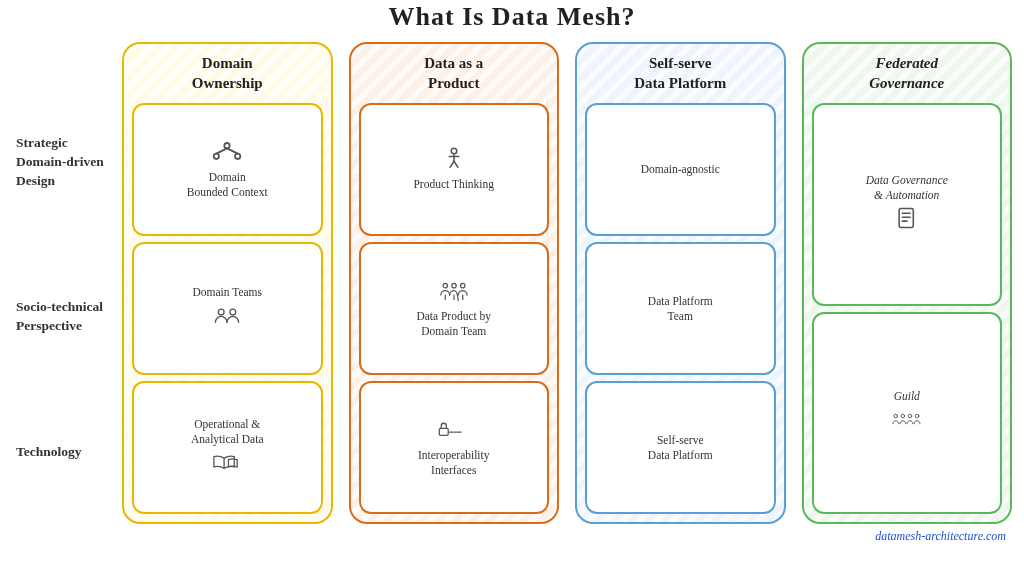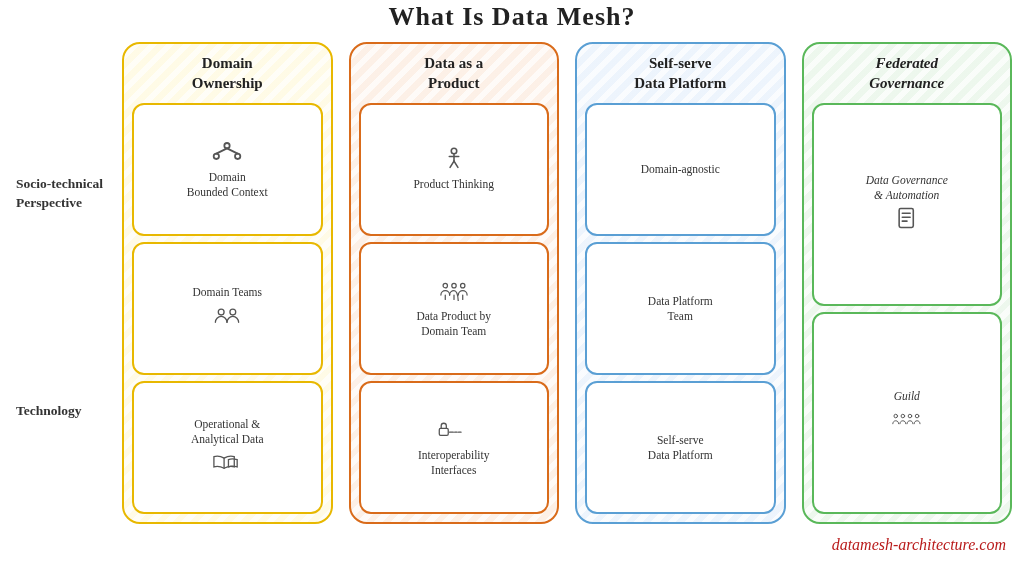--- a/index.html
+++ b/index.html
@@ -18,24 +18,24 @@
       font-size: 26px;
       font-weight: bold;
       padding-top: 2px;
       margin-bottom: 10px;
       color: #222;
       letter-spacing: 1px;
     }
 
     .watermark {
       position: absolute;
-      bottom: 10px;
+      bottom: 20px;
       right: 18px;
-      font-size: 16px;
-      color: #b91c1c;
+      font-size: 12px;
+      color: #1d4ed8;
       font-style: italic;
     }
 
     .main-layout {
       display: flex;
       flex-direction: row;
       align-items: stretch;
       padding: 0 12px 8px 12px;
       gap: 0;
       height: 490px;
@@ -183,20 +183,23 @@
     }
   </style>
 </head>
 <body>
 
 <div class="page-title">What Is Data Mesh?</div>
 
 <div class="main-layout">
 
   <div class="row-labels">
+    <div class="row-label" style="white-space:pre-line">Strategic
+Domain-driven
+Design</div>
     <div class="row-label" style="white-space:pre-line">Socio-technical
 Perspective</div>
     <div class="row-label" style="white-space:pre-line">Technology</div>
   </div>
 
   <div class="columns-area">
 
     <div class="column col-yellow">
       <div class="col-header" style="white-space:pre-line">Domain
 Ownership</div>

